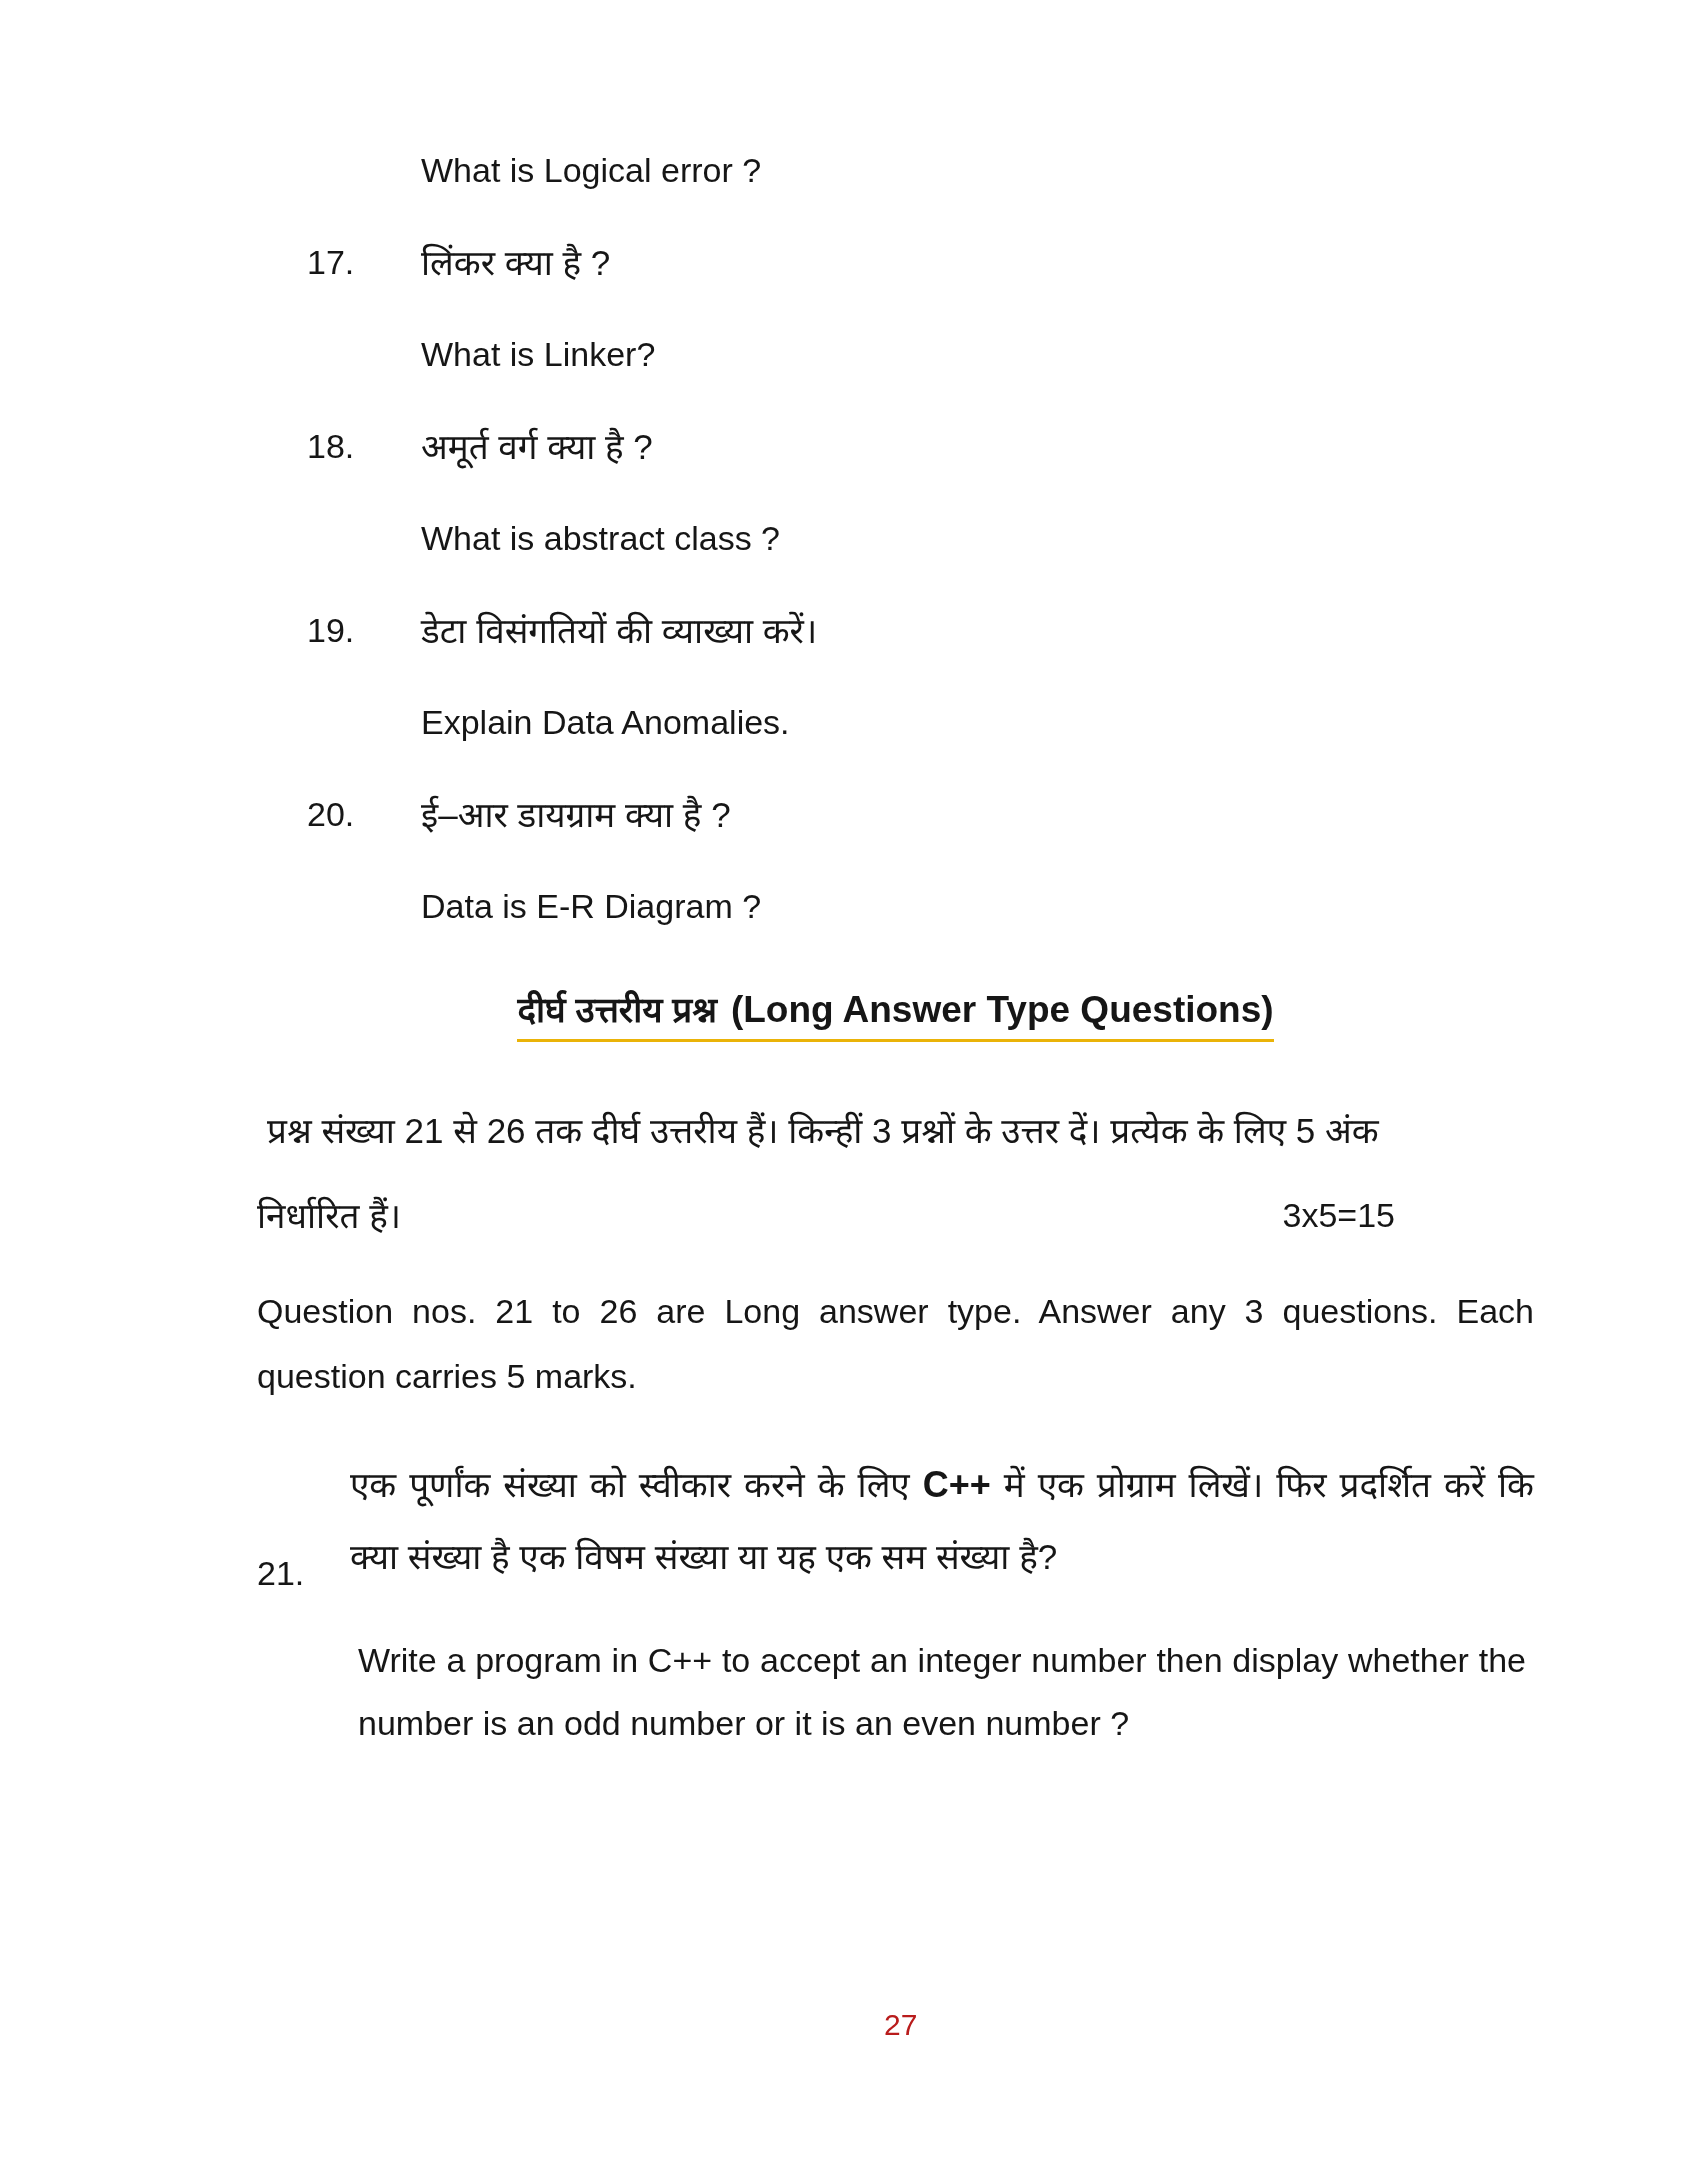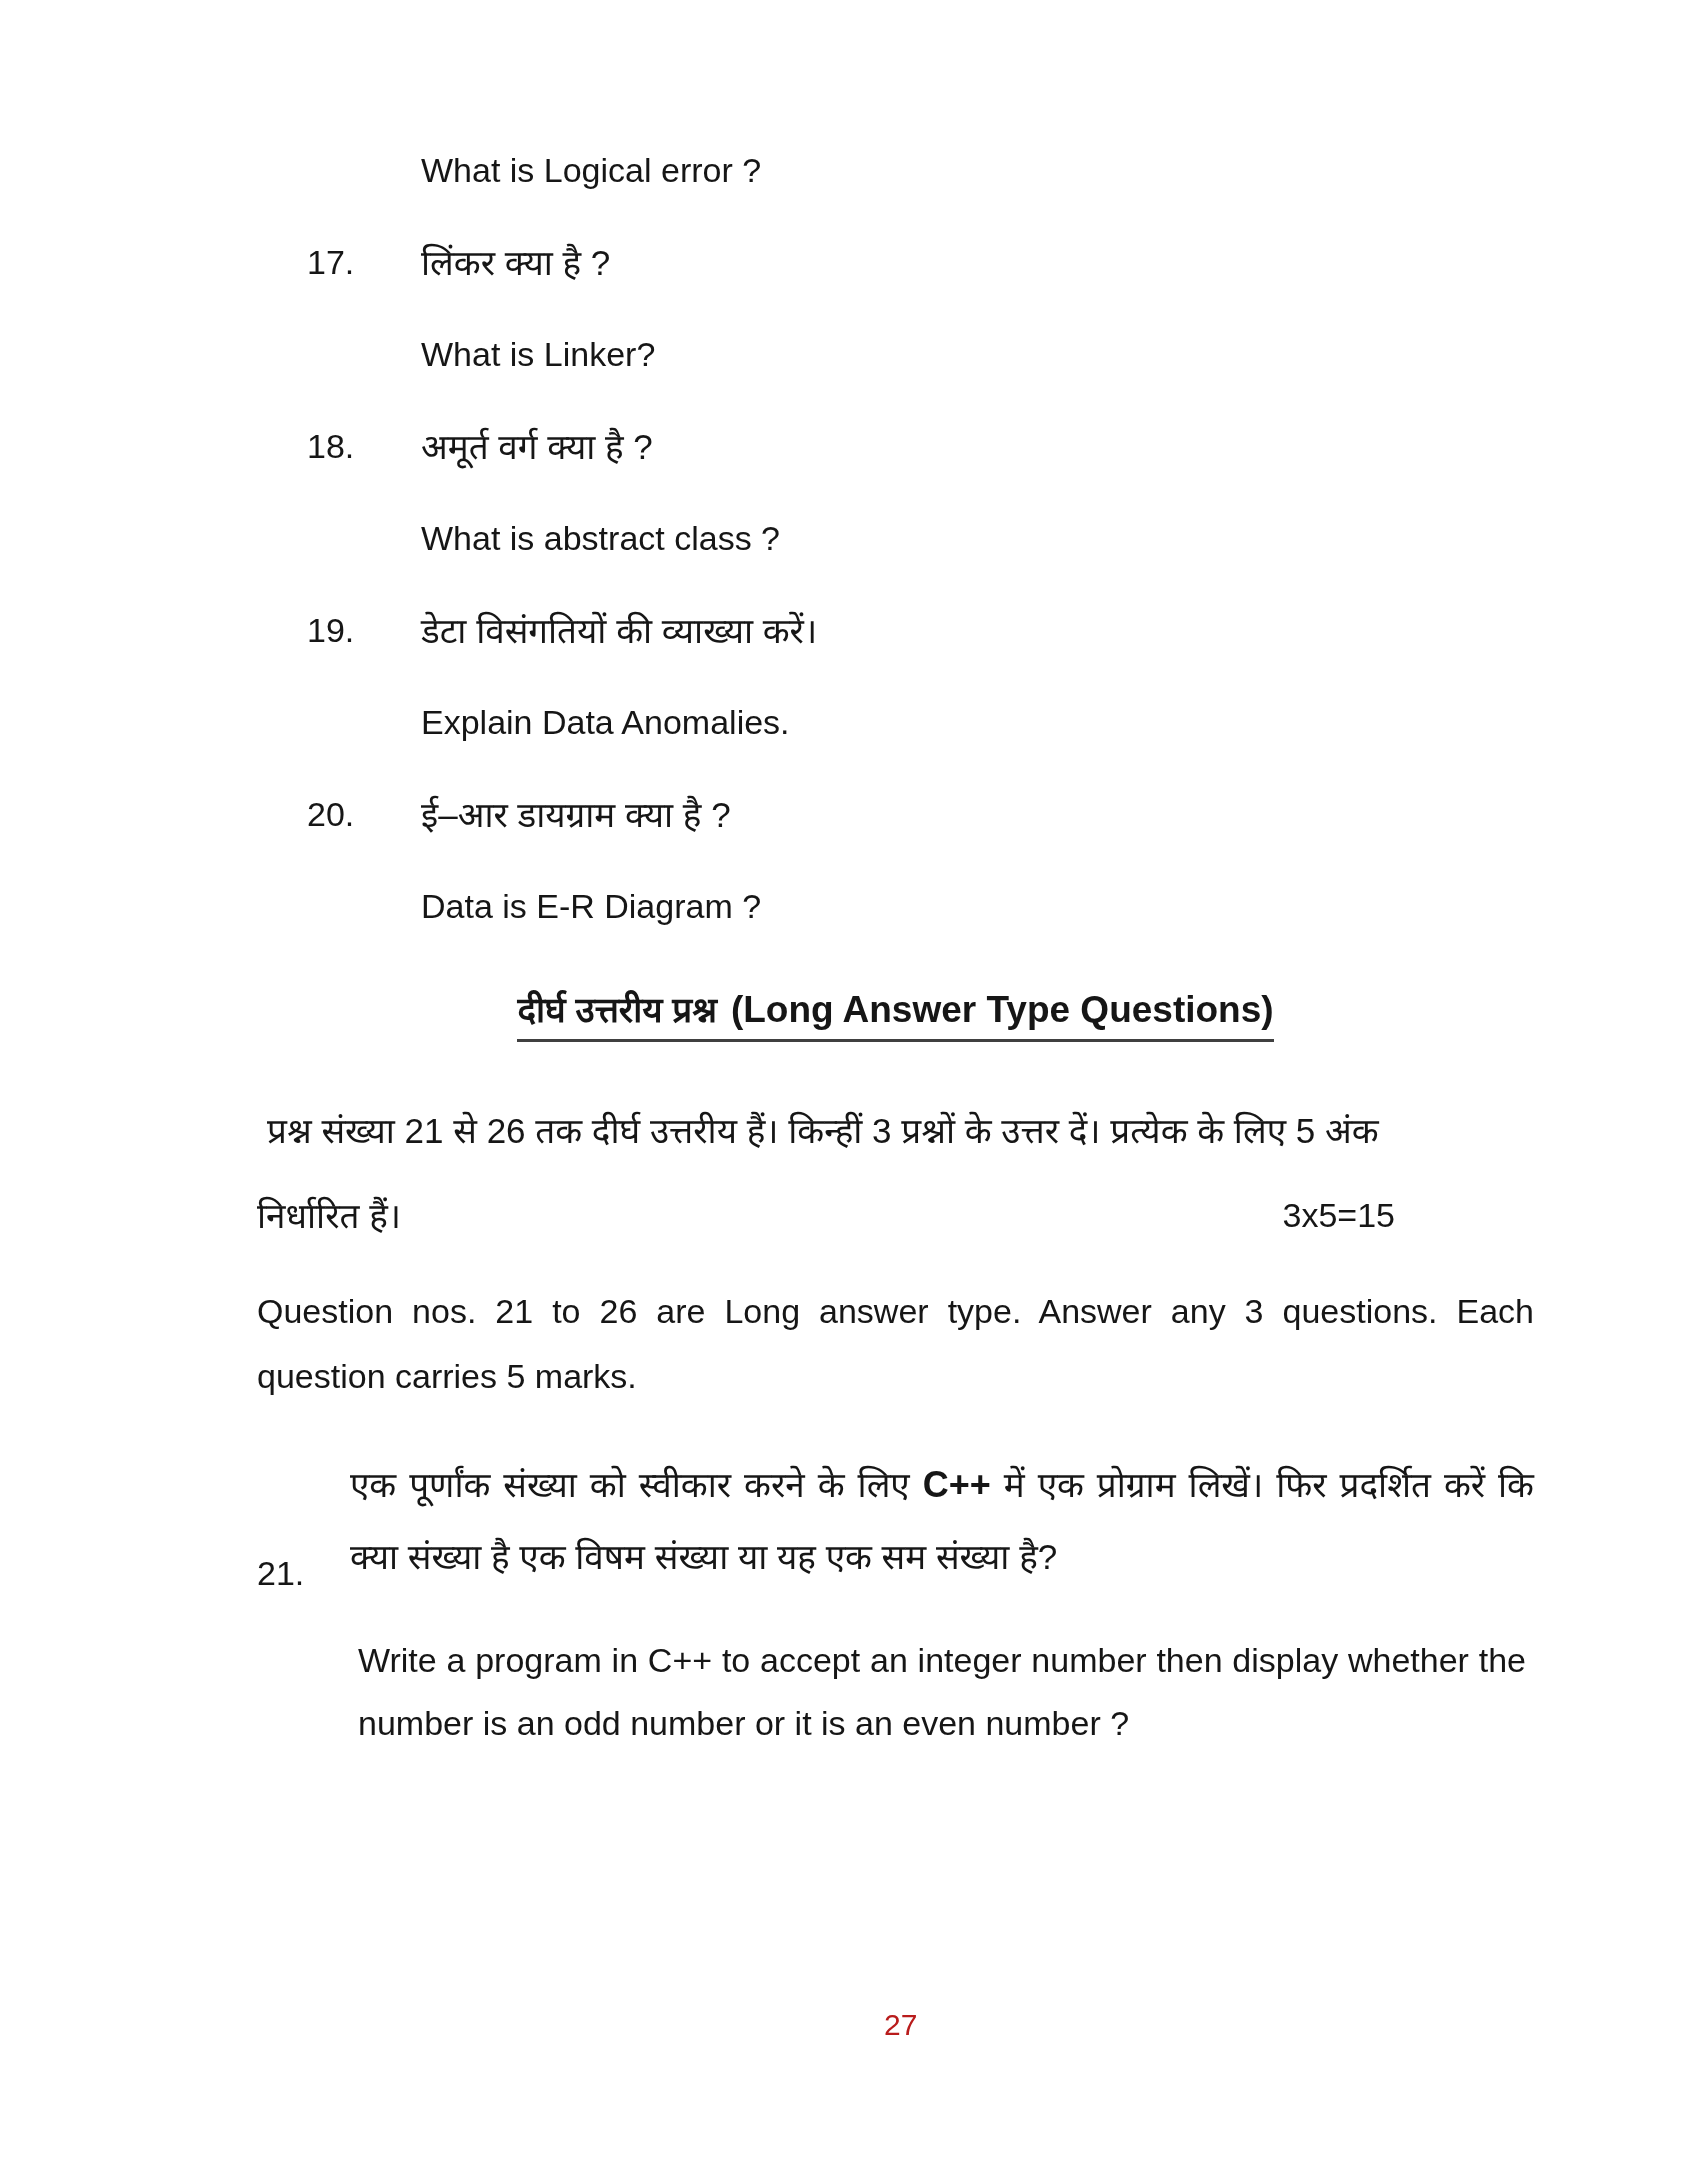--- a/index.html
+++ b/index.html
@@ -29,21 +29,21 @@
   .hindi { font-size: 35px; }
   
   .section-heading {
     margin: 57px 0 51px 0;
     text-align: center;
     font-size: 37px;
     font-weight: 700;
   }
   .underlined {
     display: inline-block;
-    border-bottom: 3px solid #404040;
+    border-bottom: 3px solid #eab308;
     padding-bottom: 7px;
     white-space: nowrap;
   }
   .heading-hindi { margin-right: 14px; }
   
   .hindi-instr {
     margin: 10px;
     line-height: 75px;
     text-align: justify;
   }

